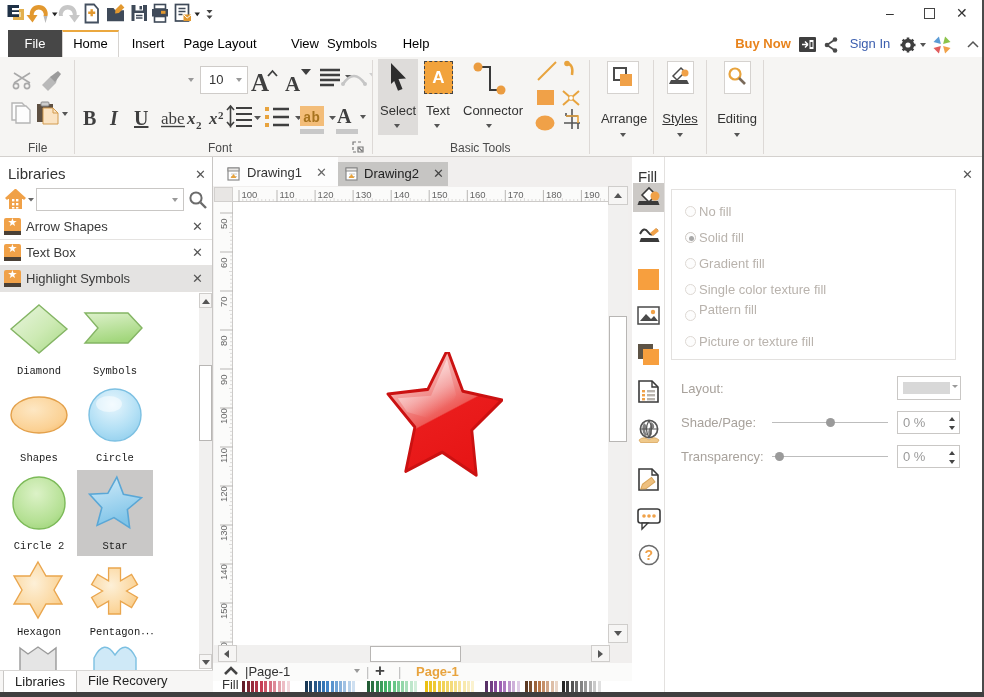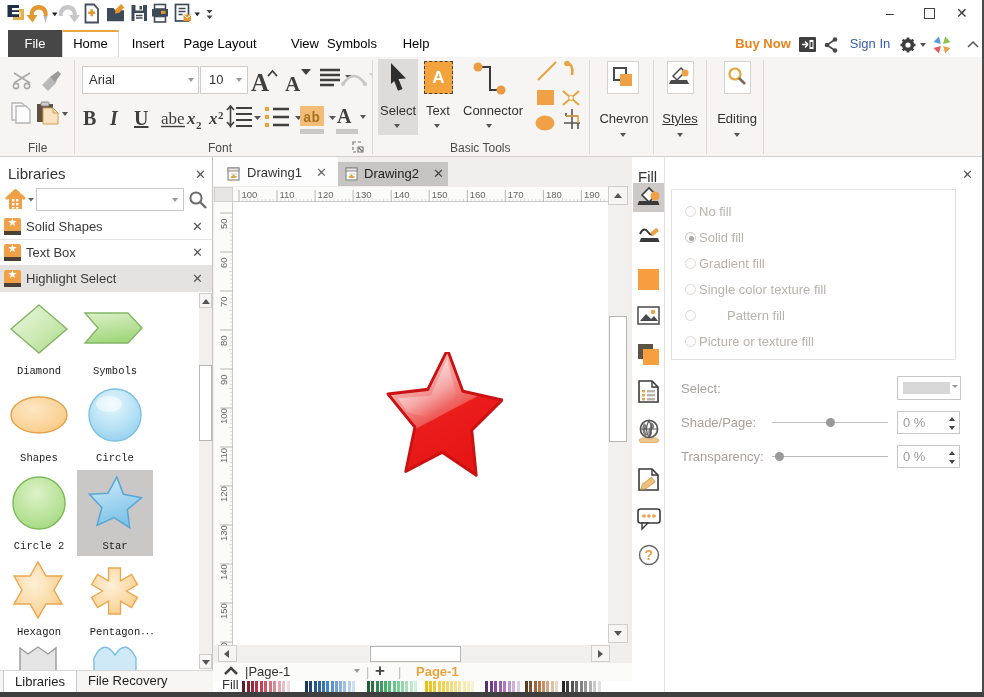--- a/index.html
+++ b/index.html
@@ -240,21 +240,20 @@
       </g>
     <path d="M254 14 l7 0 l-3.5 4 z" fill="#555"></path>
   </svg>
   <text class="abs" style="left:337px;top:48px;font-size:20px;font-weight:bold;color:#3f3f3f;font-family:'Liberation Serif',serif;">A</text>
   <div class="abs" style="left:336px;top:72px;width:22px;height:5px;background:#c8c8c8;"></div>
   <div class="caret" style="left:360px;top:58px;"></div>
   <svg class="abs" style="left:352px;top:84px;" width="12" height="12" viewBox="0 0 12 12">
     <path d="M1 4 v-3 h3 M6 1 h3 M1 6 v3 M1 11 h3 M6 6 h5 v5 h-5 z M7 7 l3 3" stroke="#777" stroke-width="1.2" fill="none"></path>
   </svg>
 
-  <div class="combo" style="left:82px;top:9px;width:117px;height:28px;line-height:26px;padding-left:6px;">Arial</div>
   <div class="caret gray" style="left:188px;top:21px;"></div>
   <div class="combo" style="left:200px;top:9px;width:48px;height:28px;line-height:26px;padding-left:8px;">10</div>
   <div class="caret gray" style="left:236px;top:21px;"></div>
 
   <div class="abs" style="left:378px;top:2px;width:40px;height:76px;background:#dedcda;"></div>
   <svg class="abs" style="left:385px;top:5px;" width="28" height="36" viewBox="0 0 28 36">
     <path d="M6 1 L21 16.5 L13.5 17 L17.5 27 L13 28.8 L9.2 19 L6 22 Z" fill="#2e2e2e"></path>
   </svg>
   <div class="abs" style="left:380px;top:46px;width:36px;text-align:center;font-size:13px;color:#333;">Select</div>
   <div class="caret" style="left:394px;top:67px;"></div>
@@ -281,21 +280,21 @@
     <ellipse cx="15" cy="66" rx="9.5" ry="7.5" fill="#f0a148"></ellipse>
     <path d="M36 59 h12 M36 59 v-3 M42 52 v20 M34 66 h16 M48 66 v6" stroke="#555" stroke-width="1.6"></path>
     <path d="M36 59 h12 v7" fill="none" stroke="#e8a33d" stroke-width="1.6"></path>
   </svg>
 
   <div class="abs" style="left:607px;top:4px;width:32px;height:33px;background:#fff;border:1px solid #d5d2cf;"></div>
   <svg class="abs" style="left:612px;top:9px;" width="22" height="22" viewBox="0 0 22 22">
     <rect x="2" y="2" width="12" height="12" fill="none" stroke="#4a4a4a" stroke-width="2"></rect>
     <rect x="8" y="8" width="12" height="12" fill="#f0a148"></rect>
   </svg>
-  <div class="abs" style="left:599px;top:54px;width:50px;text-align:center;font-size:13px;color:#333;">Chevron</div>
+  <div class="abs" style="left:599px;top:54px;width:50px;text-align:center;font-size:13px;color:#333;">Arrange</div>
   <div class="caret" style="left:620px;top:76px;"></div>
   <div class="abs" style="left:667px;top:4px;width:27px;height:33px;background:#fff;border:1px solid #d5d2cf;"></div>
   <svg class="abs" style="left:669px;top:9px;" width="22" height="22" viewBox="0 0 22 22">
     <path d="M4 10 L12 2 L16 6 L8 14 Z" fill="#fff" stroke="#4a4a4a" stroke-width="1.5"></path>
     <circle cx="16" cy="7" r="3.5" fill="#f0a148"></circle>
     <path d="M2 14 h16 l2 4 h-20 z" fill="#4a4a4a"></path>
   </svg>
   <div class="abs" style="left:658px;top:54px;width:44px;text-align:center;font-size:13px;color:#333;text-decoration:underline;">Styles</div>
   <div class="caret" style="left:677px;top:76px;"></div>
   <div class="abs" style="left:724px;top:4px;width:27px;height:33px;background:#fff;border:1px solid #d5d2cf;"></div>
@@ -325,31 +324,31 @@
   </svg>
   <div class="abs" style="left:36px;top:31px;width:148px;height:23px;background:#fff;border:1px solid #c9c7c5;"></div>
   <div class="caret gray" style="left:172px;top:41px;"></div>
   <svg class="abs" style="left:188px;top:33px;" width="20" height="20" viewBox="0 0 20 20">
     <circle cx="8" cy="8" r="5.6" fill="none" stroke="#6b6b6b" stroke-width="2"></circle>
     <path d="M12.5 12.5 L18 18" stroke="#6b6b6b" stroke-width="2.4"></path>
   </svg>
 
   <div class="libbar" style="top:57px;">
       <div class="libicon"></div>
-      <div class="txt">Solid Shapes</div>
+      <div class="txt">Arrow Shapes</div>
       <div class="x">✕</div>
     </div>
   <div class="libbar" style="top:83px;">
       <div class="libicon"></div>
       <div class="txt">Text Box</div>
       <div class="x">✕</div>
     </div>
   <div class="libbar" style="top:109px;background:#e4e3e2;">
       <div class="libicon"></div>
-      <div class="txt">Highlight Select</div>
+      <div class="txt">Highlight Symbols</div>
       <div class="x">✕</div>
     </div>
 
   <div class="abs" style="left:77px;top:313px;width:76px;height:86px;background:#c9c8c7;"></div>
   <svg class="abs" style="left:0;top:135px;" width="199" height="400" viewBox="0 0 199 400">
     <defs>
       <linearGradient id="grn" x1="0" y1="0" x2="1" y2="1">
         <stop offset="0" stop-color="#eaf6e1"></stop>
           <stop offset="0.55" stop-color="#cdeab4"></stop>
           <stop offset="1" stop-color="#a8d985"></stop>
@@ -880,25 +879,25 @@
   <div class="radio" style="left:53px;top:49px;"></div>
     <div class="rlabel" style="left:67px;top:47px;">No fill</div>
   <div class="radio" style="left:53px;top:75px;border-color:#ccc7c2;"></div>
     <div class="abs" style="left:57px;top:79px;width:5px;height:5px;border-radius:50%;background:#a8a8a8;"></div>
     <div class="rlabel" style="left:67px;top:73px;">Solid fill</div>
   <div class="radio" style="left:53px;top:101px;"></div>
     <div class="rlabel" style="left:67px;top:99px;">Gradient fill</div>
   <div class="radio" style="left:53px;top:127px;"></div>
     <div class="rlabel" style="left:67px;top:125px;">Single color texture fill</div>
   <div class="radio" style="left:53px;top:153px;"></div>
-    <div class="rlabel" style="left:67px;top:151px;margin-left:28px;">Pattern fill</div>
+    <div class="rlabel" style="left:67px;top:145px;">Pattern fill</div>
   <div class="radio" style="left:53px;top:179px;"></div>
     <div class="rlabel" style="left:67px;top:177px;">Picture or texture fill</div>
 
-  <div class="plabel" style="left:49px;top:224px;">Select:</div>
+  <div class="plabel" style="left:49px;top:224px;">Layout:</div>
   <div class="abs" style="left:265px;top:219px;width:64px;height:24px;border:1px solid #c9c7c5;background:#fff;"></div>
   <div class="abs" style="left:271px;top:225px;width:47px;height:12px;background:#d8d8d8;"></div>
   <div class="caret gray" style="left:320px;top:228px;border-left-width:3px;border-right-width:3px;border-top-width:3.5px;"></div>
   <div class="spin" style="top:260px;border-bottom:4px solid #444;"></div>
   <div class="spin" style="top:269px;border-top:4px solid #444;"></div>
   <div class="spin" style="top:294px;border-bottom:4px solid #444;"></div>
   <div class="spin" style="top:303px;border-top:4px solid #444;"></div>
 
   <div class="plabel" style="left:49px;top:258px;">Shade/Page:</div>
   <div class="sliderline" style="top:265px;left:140px;"></div>

